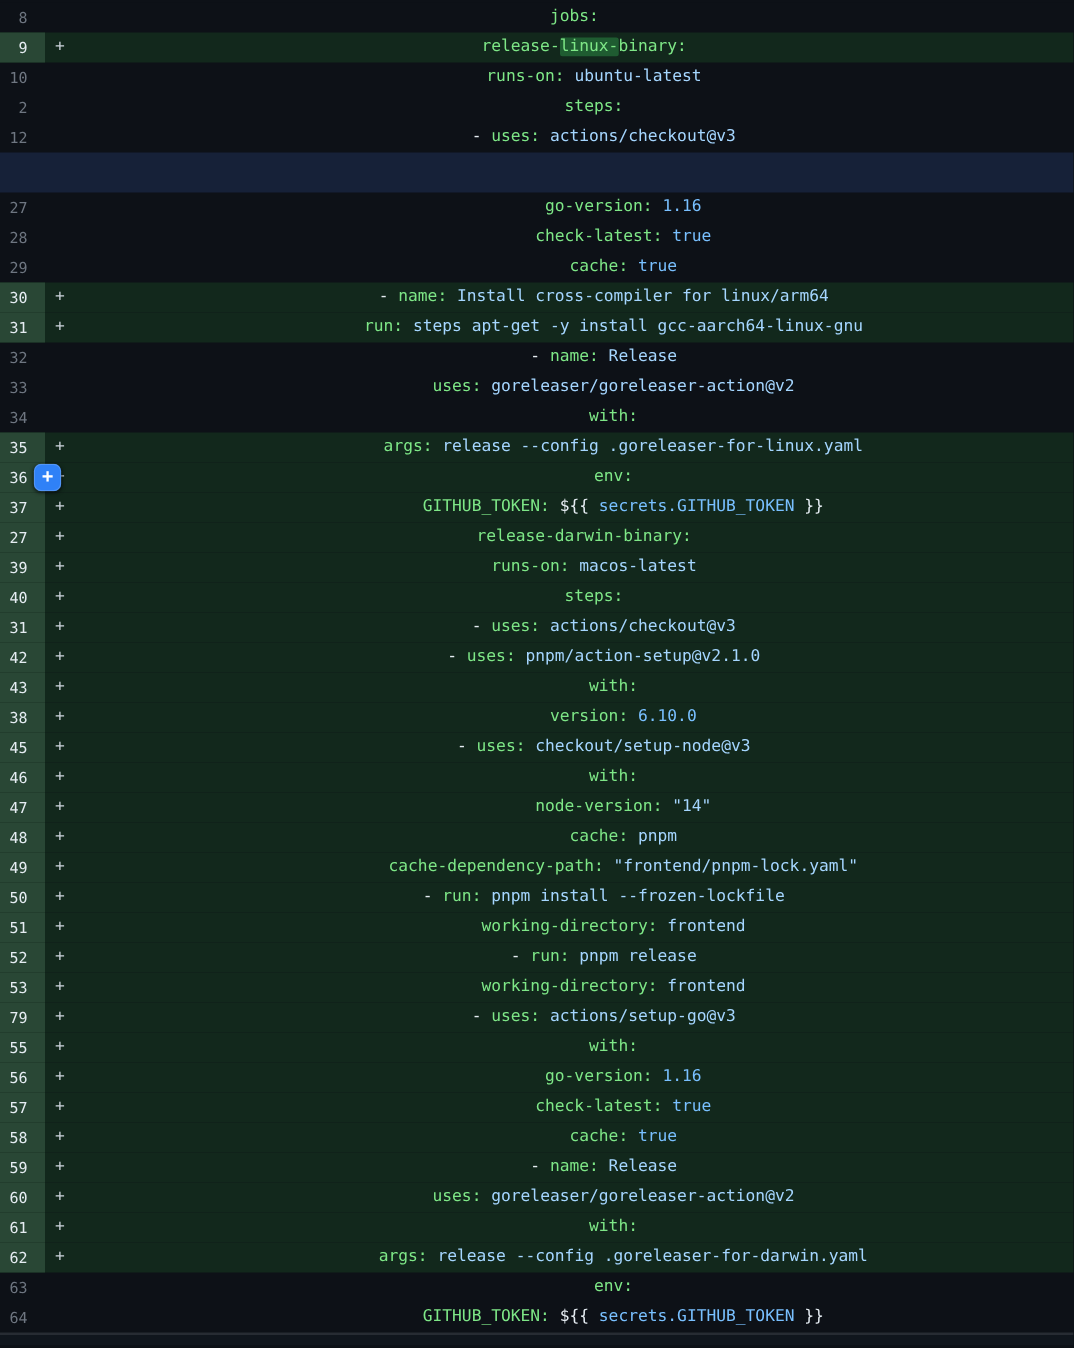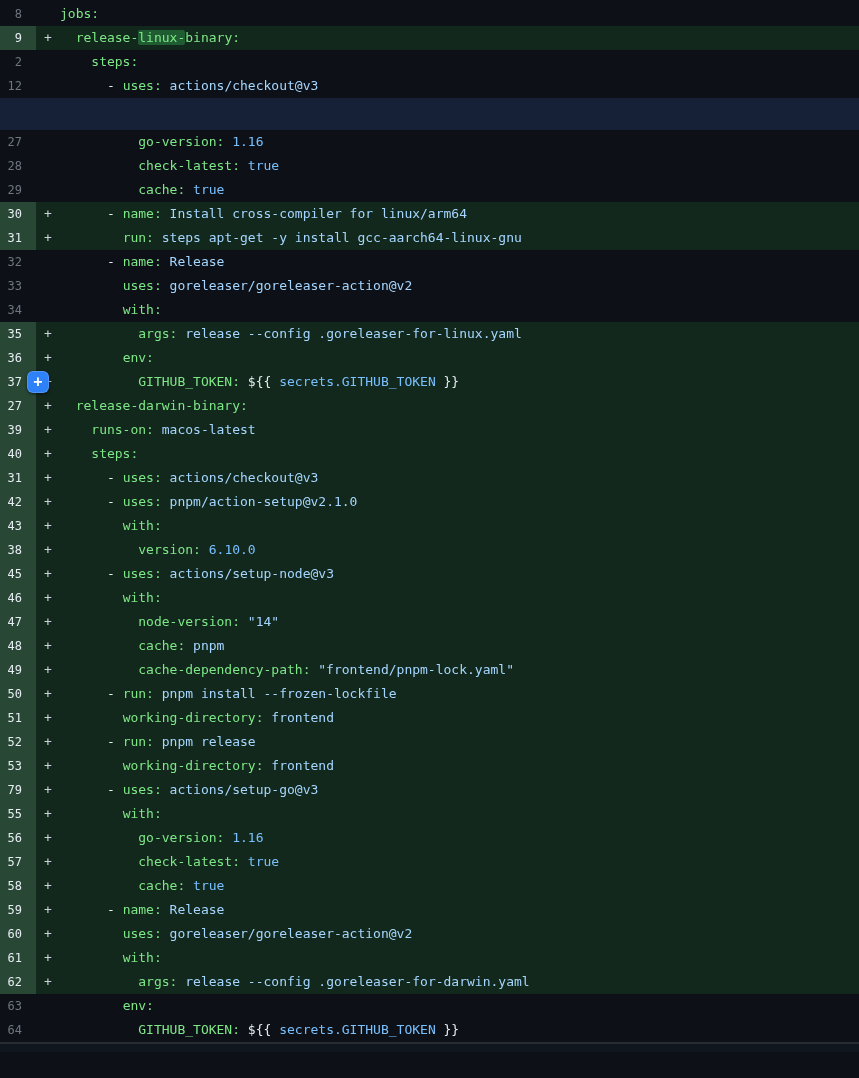--- a/index.html
+++ b/index.html
@@ -16,21 +16,21 @@
   .num{
     flex:0 0 36px;box-sizing:border-box;width:36px;
     text-align:right;padding-right:14px;
     font-size:12px;color:var(--num-ctx,#6e7681);
     cursor:pointer;user-select:none;
   }
   .marker{
     flex:0 0 24px;box-sizing:border-box;width:24px;
     padding-left:8px;color:var(--marker,#c9d1d9);
   }
-  .code{flex:1 1 auto;white-space:pre;overflow:hidden;color:var(--fg,#e6edf3);}
+  .code{flex:1 1 auto;white-space:pre;overflow:hidden;color:var(--fg,#e6edf3);text-align:center;}
   .row.added{background:var(--line-add,#12281c);}
   .row.added .num{background:var(--gutter-add,#294735);color:var(--num-add,#e6edf3);}
   .seg.key{color:var(--syn-key,#7ee787);}
   .seg.plain{color:var(--fg,#e6edf3);}
   .seg.str{color:var(--syn-str,#a5d6ff);}
   .seg.const{color:var(--syn-const,#79c0ff);}
   .seg.keyhl{color:var(--syn-key,#7ee787);background:var(--word-hl,#1f5c31);border-radius:2px;}
   .expand-band{
     height:32px;background:var(--band,#162138);
     cursor:pointer;
@@ -51,20 +51,21 @@
   .page-below{height:8px;background:#10161d;}
 </style>
 </head>
 <body>
 
 <div class="diff-container" style="--bg: #0d1117; --fg: #e6edf3; --num-ctx: #6e7681; --num-add: #e6edf3; --marker: #c9d1d9; --line-add: #12281c; --gutter-add: #294735; --word-hl: #1f5c31; --band: #162138; --accent: #2f81f7; --syn-key: #7ee787; --syn-str: #a5d6ff; --syn-const: #79c0ff;">
   <div class="top-spacer"></div>
   <div id="diff-body">
       <div class="row context"><span class="num">8</span><span class="marker"></span><span class="code"><span class="seg key">jobs:</span></span></div>
       <div class="row added"><span class="num">9</span><span class="marker">+</span><span class="code"><span class="seg key">  release-</span><span class="seg keyhl">linux-</span><span class="seg key">binary:</span></span></div>
+      <div class="row context"><span class="num">10</span><span class="marker"></span><span class="code"><span class="seg plain">    </span><span class="seg key">runs-on:</span><span class="seg plain"> </span><span class="seg str">ubuntu-latest</span></span></div>
       <div class="row context"><span class="num">2</span><span class="marker"></span><span class="code"><span class="seg plain">    </span><span class="seg key">steps:</span></span></div>
       <div class="row context"><span class="num">12</span><span class="marker"></span><span class="code"><span class="seg plain">      - </span><span class="seg key">uses:</span><span class="seg plain"> </span><span class="seg str">actions/checkout@v3</span></span></div>
       <div class="expand-band"></div>
       <div class="row context"><span class="num">27</span><span class="marker"></span><span class="code"><span class="seg plain">          </span><span class="seg key">go-version:</span><span class="seg plain"> </span><span class="seg const">1.16</span></span></div>
       <div class="row context"><span class="num">28</span><span class="marker"></span><span class="code"><span class="seg plain">          </span><span class="seg key">check-latest:</span><span class="seg plain"> </span><span class="seg const">true</span></span></div>
       <div class="row context"><span class="num">29</span><span class="marker"></span><span class="code"><span class="seg plain">          </span><span class="seg key">cache:</span><span class="seg plain"> </span><span class="seg const">true</span></span></div>
       <div class="row added"><span class="num">30</span><span class="marker">+</span><span class="code"><span class="seg plain">      - </span><span class="seg key">name:</span><span class="seg plain"> </span><span class="seg str">Install cross-compiler for linux/arm64</span></span></div>
       <div class="row added"><span class="num">31</span><span class="marker">+</span><span class="code"><span class="seg plain">        </span><span class="seg key">run:</span><span class="seg plain"> </span><span class="seg str">steps apt-get -y install gcc-aarch64-linux-gnu</span></span></div>
       <div class="row context"><span class="num">32</span><span class="marker"></span><span class="code"><span class="seg plain">      - </span><span class="seg key">name:</span><span class="seg plain"> </span><span class="seg str">Release</span></span></div>
       <div class="row context"><span class="num">33</span><span class="marker"></span><span class="code"><span class="seg plain">        </span><span class="seg key">uses:</span><span class="seg plain"> </span><span class="seg str">goreleaser/goreleaser-action@v2</span></span></div>
@@ -72,21 +73,21 @@
       <div class="row added"><span class="num">35</span><span class="marker">+</span><span class="code"><span class="seg plain">          </span><span class="seg key">args:</span><span class="seg plain"> </span><span class="seg str">release --config .goreleaser-for-linux.yaml</span></span></div>
       <div class="row added"><span class="num">36</span><span class="marker">+</span><span class="code"><span class="seg plain">        </span><span class="seg key">env:</span></span></div>
       <div class="row added"><span class="num">37</span><span class="marker">+</span><span class="code"><span class="seg plain">          </span><span class="seg key">GITHUB_TOKEN:</span><span class="seg plain"> ${{ </span><span class="seg const">secrets.GITHUB_TOKEN</span><span class="seg plain"> }}</span></span></div>
       <div class="row added"><span class="num">27</span><span class="marker">+</span><span class="code"><span class="seg plain">  </span><span class="seg key">release-darwin-binary:</span></span></div>
       <div class="row added"><span class="num">39</span><span class="marker">+</span><span class="code"><span class="seg plain">    </span><span class="seg key">runs-on:</span><span class="seg plain"> </span><span class="seg str">macos-latest</span></span></div>
       <div class="row added"><span class="num">40</span><span class="marker">+</span><span class="code"><span class="seg plain">    </span><span class="seg key">steps:</span></span></div>
       <div class="row added"><span class="num">31</span><span class="marker">+</span><span class="code"><span class="seg plain">      - </span><span class="seg key">uses:</span><span class="seg plain"> </span><span class="seg str">actions/checkout@v3</span></span></div>
       <div class="row added"><span class="num">42</span><span class="marker">+</span><span class="code"><span class="seg plain">      - </span><span class="seg key">uses:</span><span class="seg plain"> </span><span class="seg str">pnpm/action-setup@v2.1.0</span></span></div>
       <div class="row added"><span class="num">43</span><span class="marker">+</span><span class="code"><span class="seg plain">        </span><span class="seg key">with:</span></span></div>
       <div class="row added"><span class="num">38</span><span class="marker">+</span><span class="code"><span class="seg plain">          </span><span class="seg key">version:</span><span class="seg plain"> </span><span class="seg const">6.10.0</span></span></div>
-      <div class="row added"><span class="num">45</span><span class="marker">+</span><span class="code"><span class="seg plain">      - </span><span class="seg key">uses:</span><span class="seg plain"> </span><span class="seg str">actions/setup-node@v3</span></span></div>
+      <div class="row added"><span class="num">45</span><span class="marker">+</span><span class="code"><span class="seg plain">      - </span><span class="seg key">uses:</span><span class="seg plain"> </span><span class="seg str">checkout/setup-node@v3</span></span></div>
       <div class="row added"><span class="num">46</span><span class="marker">+</span><span class="code"><span class="seg plain">        </span><span class="seg key">with:</span></span></div>
       <div class="row added"><span class="num">47</span><span class="marker">+</span><span class="code"><span class="seg plain">          </span><span class="seg key">node-version:</span><span class="seg plain"> </span><span class="seg str">"14"</span></span></div>
       <div class="row added"><span class="num">48</span><span class="marker">+</span><span class="code"><span class="seg plain">          </span><span class="seg key">cache:</span><span class="seg plain"> </span><span class="seg str">pnpm</span></span></div>
       <div class="row added"><span class="num">49</span><span class="marker">+</span><span class="code"><span class="seg plain">          </span><span class="seg key">cache-dependency-path:</span><span class="seg plain"> </span><span class="seg str">"frontend/pnpm-lock.yaml"</span></span></div>
       <div class="row added"><span class="num">50</span><span class="marker">+</span><span class="code"><span class="seg plain">      - </span><span class="seg key">run:</span><span class="seg plain"> </span><span class="seg str">pnpm install --frozen-lockfile</span></span></div>
       <div class="row added"><span class="num">51</span><span class="marker">+</span><span class="code"><span class="seg plain">        </span><span class="seg key">working-directory:</span><span class="seg plain"> </span><span class="seg str">frontend</span></span></div>
       <div class="row added"><span class="num">52</span><span class="marker">+</span><span class="code"><span class="seg plain">      - </span><span class="seg key">run:</span><span class="seg plain"> </span><span class="seg str">pnpm release</span></span></div>
       <div class="row added"><span class="num">53</span><span class="marker">+</span><span class="code"><span class="seg plain">        </span><span class="seg key">working-directory:</span><span class="seg plain"> </span><span class="seg str">frontend</span></span></div>
       <div class="row added"><span class="num">79</span><span class="marker">+</span><span class="code"><span class="seg plain">      - </span><span class="seg key">uses:</span><span class="seg plain"> </span><span class="seg str">actions/setup-go@v3</span></span></div>
       <div class="row added"><span class="num">55</span><span class="marker">+</span><span class="code"><span class="seg plain">        </span><span class="seg key">with:</span></span></div>

